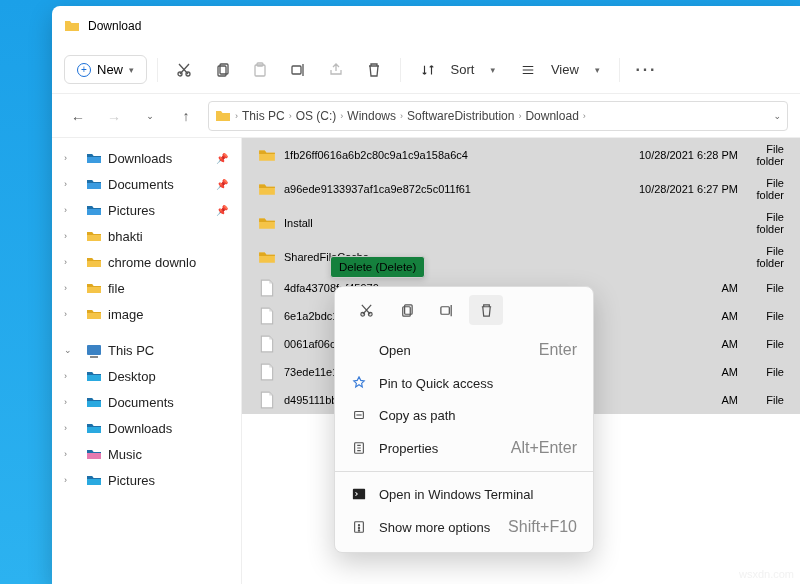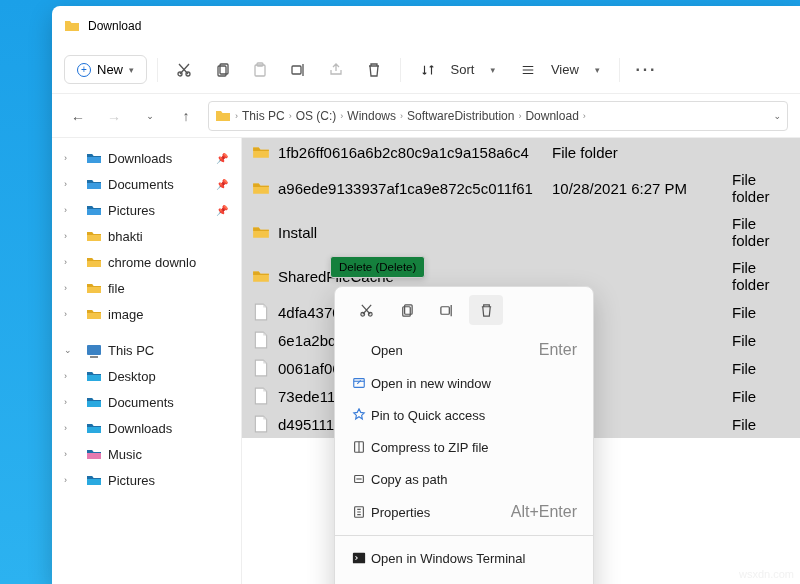--- a/index.html
+++ b/index.html
@@ -27,31 +27,31 @@
   .sidebar { width:190px; padding:8px 6px; border-right:1px solid #eee; font-size:13px; color:#222; display:flex; flex-direction:column; gap:2px; }
   .sb-item { display:flex; align-items:center; gap:6px; padding:4px 6px 4px 28px; border-radius:4px; position:relative; }
   .sb-item .exp { position:absolute; left:6px; font-size:9px; color:#777; }
   .sb-item .pin { margin-left:auto; color:#888; font-size:10px; }
   .sb-group { margin-top:10px; }
   .ico { width:16px; height:16px; display:flex; align-items:center; justify-content:center; }
   .main { flex:1; display:flex; flex-direction:column; overflow:hidden; }
   .cols { display:grid; grid-template-columns:300px 180px 1fr; font-size:12px; color:#555; padding:8px 10px; border-bottom:1px solid #f0f0f0; }
   .cols span { display:flex; align-items:center; gap:4px; }
   .files { flex:1; overflow:auto; }
-  .row { display:grid; grid-template-columns:300px 180px 1fr; font-size:15px; padding:5px 10px; align-items:center; }
+  .row { display:grid; grid-template-columns:300px 180px 1fr; font-size:11px; padding:5px 16px; align-items:center;text-align:right; }
   .row.sel { background:#d9d9d9; }
   .row .namecell { display:flex; align-items:center; gap:8px; overflow:hidden; white-space:nowrap; }
   .row .namecell .txt { overflow:hidden; text-overflow:ellipsis; }
   .file-icon { width:18px; height:18px; flex:none; }
   .tooltip { position:absolute; left:330px; top:256px; background:#15803d; border:1px solid #ccc; padding:4px 8px; font-size:11.5px; box-shadow:0 2px 6px rgba(0,0,0,.15); border-radius:3px; z-index:5; }
   .ctx { position:absolute; left:334px; top:286px; width:260px; background:#fcfcfc; border:1px solid #ddd; border-radius:8px; box-shadow:0 10px 28px rgba(0,0,0,.2); z-index:4; padding:8px 0; font-size:13px; }
   .ctx-icons { display:flex; gap:6px; padding:0 10px 8px 14px; }
   .ctx-ibtn { width:34px; height:30px; display:flex; align-items:center; justify-content:center; border-radius:4px; color:#555; }
   .ctx-ibtn.hover { background:#eee; }
-  .ctx-item { display:flex; align-items:center; gap:4px; padding:8px 16px; color:#222; }
+  .ctx-item { display:flex; align-items:center; gap:12px; padding:8px 16px; color:#222; }
   .ctx-item .shortcut { margin-left:auto; font-size:16px; color:#888; }
   .ctx-item .mi { width:16px; height:16px; display:flex; align-items:center; justify-content:center; color:#555; }
   .ctx-sep { height:1px; background:#ddd; margin:6px 0; }
   .watermark { position:absolute; right:6px; bottom:4px; font-size:11px; color:#ddd6; }
 
   
   .svg-folder { fill:#f5c448; }
   .svg-file { fill:#fff; stroke:#bbb; stroke-width:1; }
   .pc-icon { width:14px; height:10px; background:#3b82c4; border-radius:1px; position:relative; }
   .pc-icon::after { content:""; position:absolute; left:3px; right:3px; bottom:-3px; height:2px; background:#888; }
@@ -302,20 +302,21 @@
     <div class="main">
       <div class="files" id="file-list">
           <div class="row sel">
             <div class="namecell">
               <span class="file-icon"><svg viewBox="0 0 16 16">
                   <path fill="#f5c448" d="M1 4h5l1.5 2H15v7H1z"></path>
                   <path fill="#e0a820" d="M1 4h5l1.5 2H15v1H1z"></path>
                 </svg></span>
               <span class="txt">1fb26ff0616a6b2c80c9a1c9a158a6c4</span>
             </div>
+            <div>10/28/2021 6:28 PM</div>
             <div>File folder</div>
           </div>
           <div class="row sel">
             <div class="namecell">
               <span class="file-icon"><svg viewBox="0 0 16 16">
                   <path fill="#f5c448" d="M1 4h5l1.5 2H15v7H1z"></path>
                   <path fill="#e0a820" d="M1 4h5l1.5 2H15v1H1z"></path>
                 </svg></span>
               <span class="txt">a96ede9133937af1ca9e872c5c011f61</span>
             </div>
@@ -434,43 +435,24 @@
       </div>
     </div>
     <div class="ctx-item">
       <span class="mi"></span>
       <span>Open</span>
       <span class="shortcut">Enter</span>
     </div>
     <div class="ctx-item">
       <span class="mi">
         <svg width="14" height="14" viewBox="0 0 16 16" fill="none" stroke="#3b7dd8" stroke-width="1.3">
-          <rect x="2" y="3" width="12" height="10" rx="1"></rect>
-          <path d="M2 6h12"></path>
-          <path d="M6 9l4-4" stroke="#3b7dd8"></path>
-        </svg>
-      </span>
-      <span>Open in new window</span>
-    </div>
-    <div class="ctx-item">
-      <span class="mi">
-        <svg width="14" height="14" viewBox="0 0 16 16" fill="none" stroke="#3b7dd8" stroke-width="1.3">
           <path d="M8 1l2 4 4 .5-3 3 .8 4L8 10l-3.8 2.5L5 8.5 2 5.5 6 5z"></path>
         </svg>
       </span>
       <span>Pin to Quick access</span>
-    </div>
-    <div class="ctx-item">
-      <span class="mi">
-        <svg width="14" height="14" viewBox="0 0 16 16" fill="none" stroke="currentColor" stroke-width="1.3">
-          <rect x="3" y="2" width="10" height="12" rx="1"></rect>
-          <path d="M8 2v12"></path>
-        </svg>
-      </span>
-      <span>Compress to ZIP file</span>
     </div>
     <div class="ctx-item">
       <span class="mi">
         <svg width="14" height="14" viewBox="0 0 16 16" fill="none" stroke="currentColor" stroke-width="1.3">
           <rect x="3" y="4" width="10" height="8" rx="1"></rect>
           <path d="M5 8h6"></path>
         </svg>
       </span>
       <span>Copy as path</span>
     </div>

